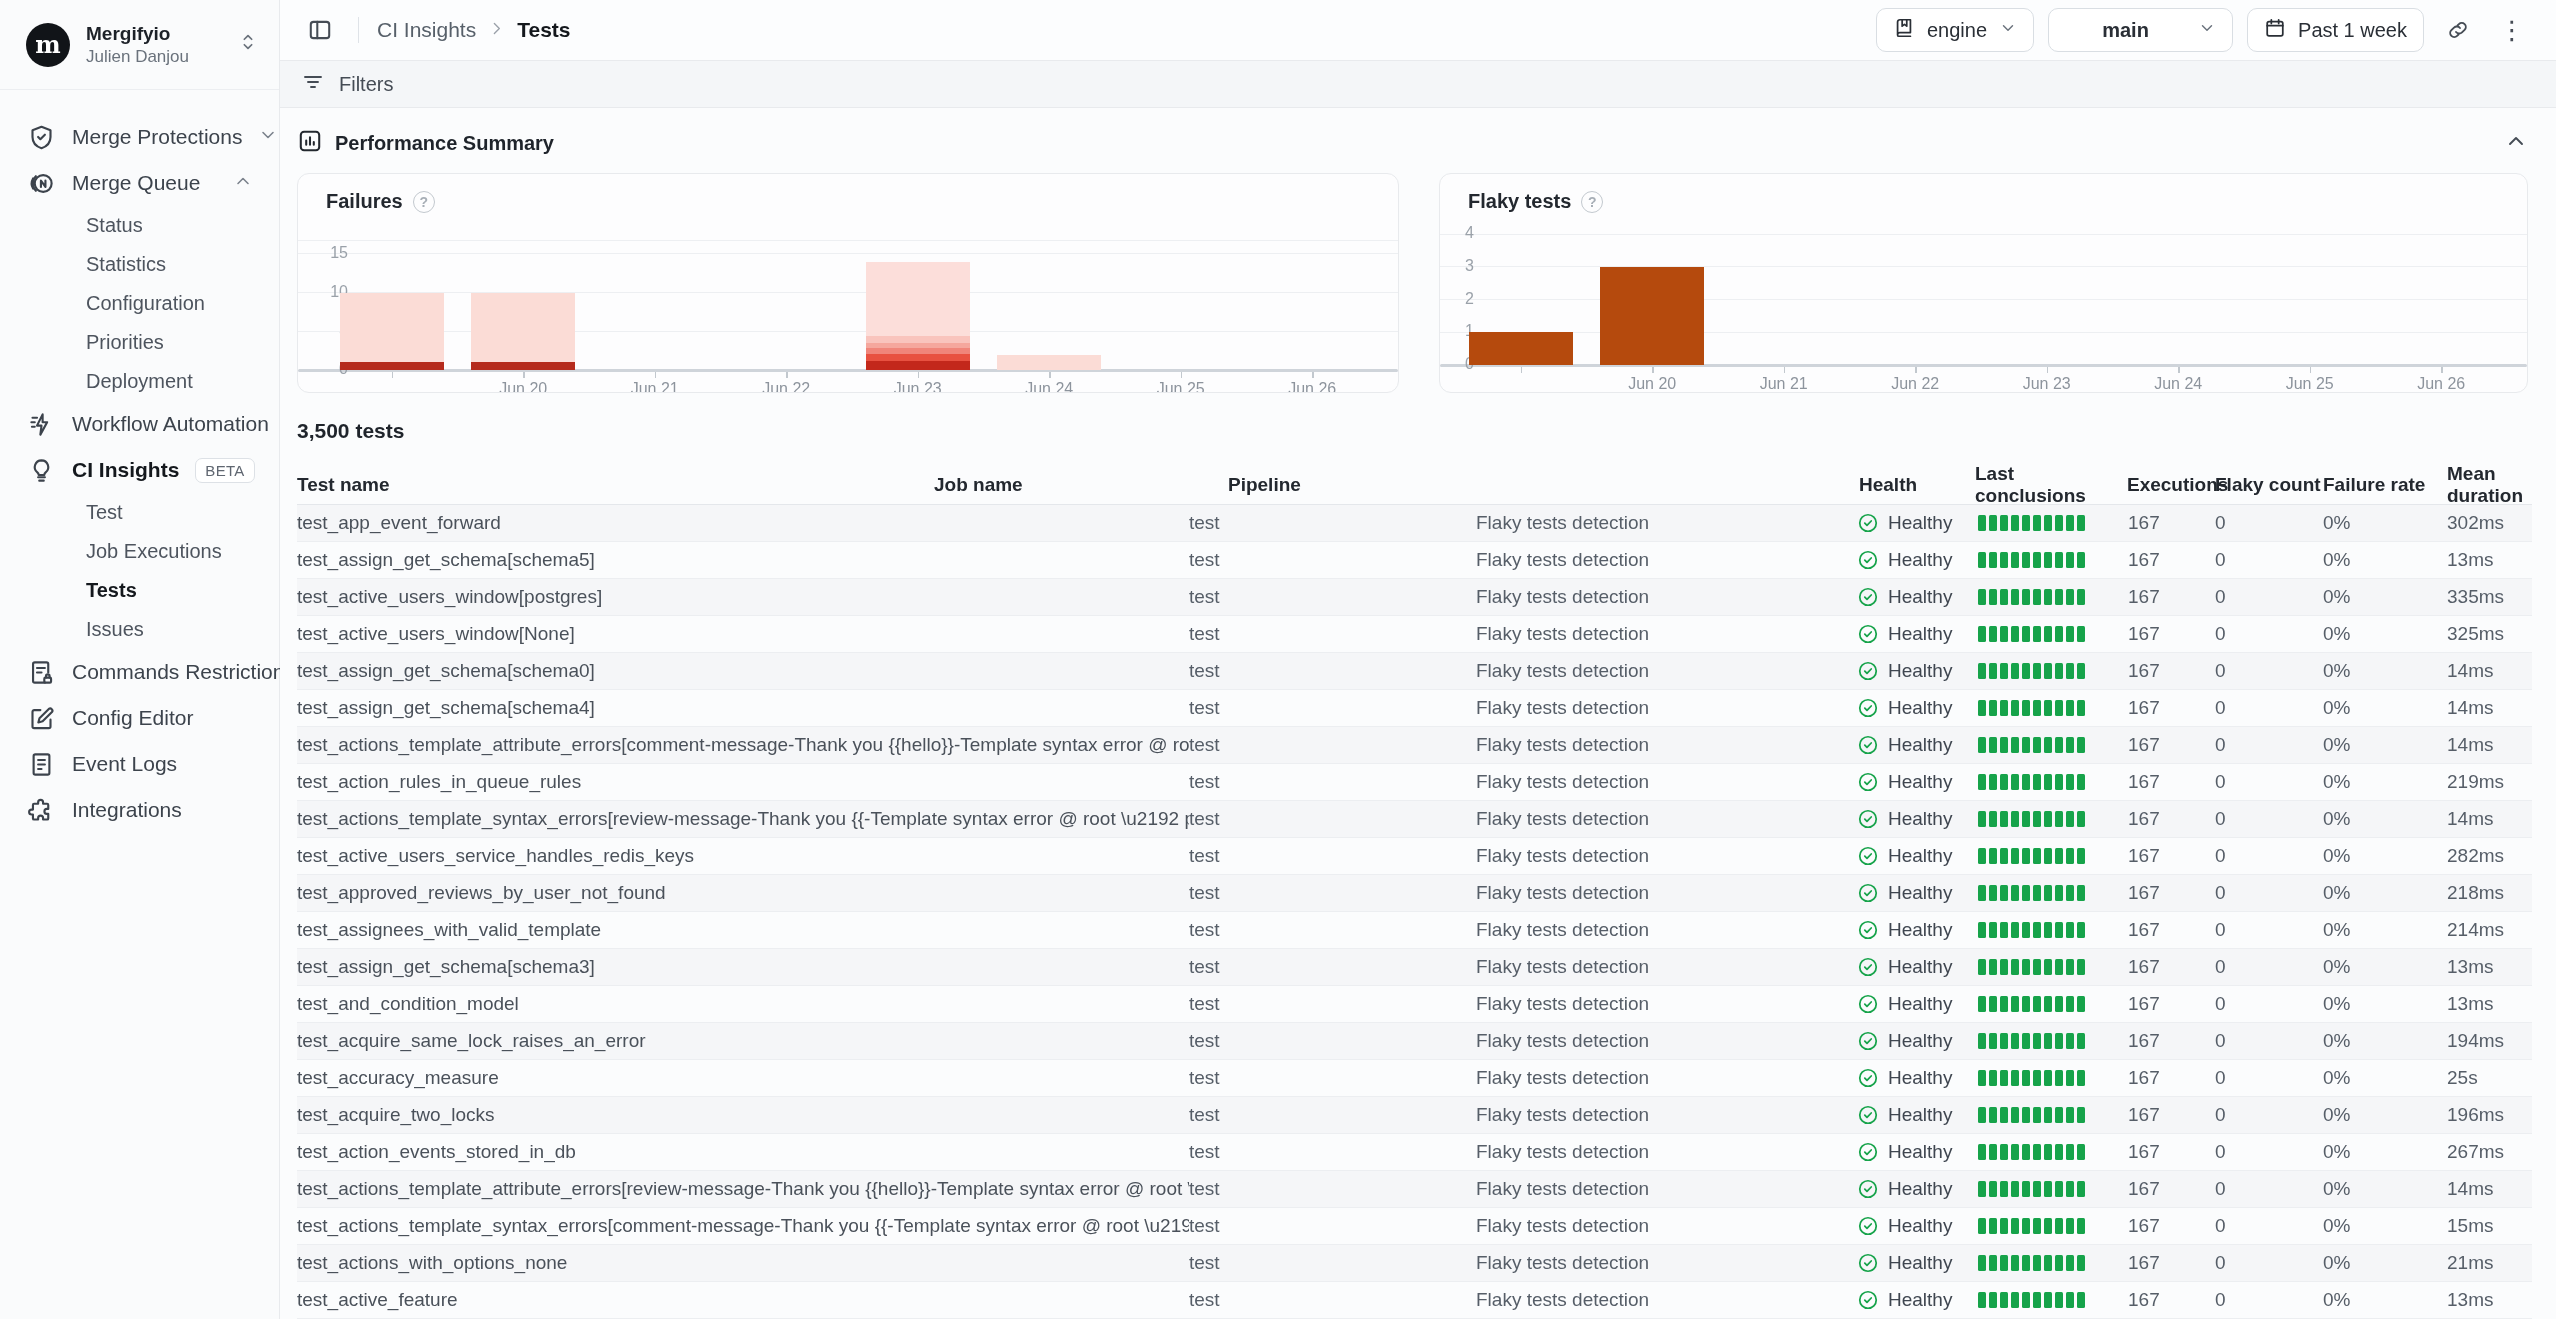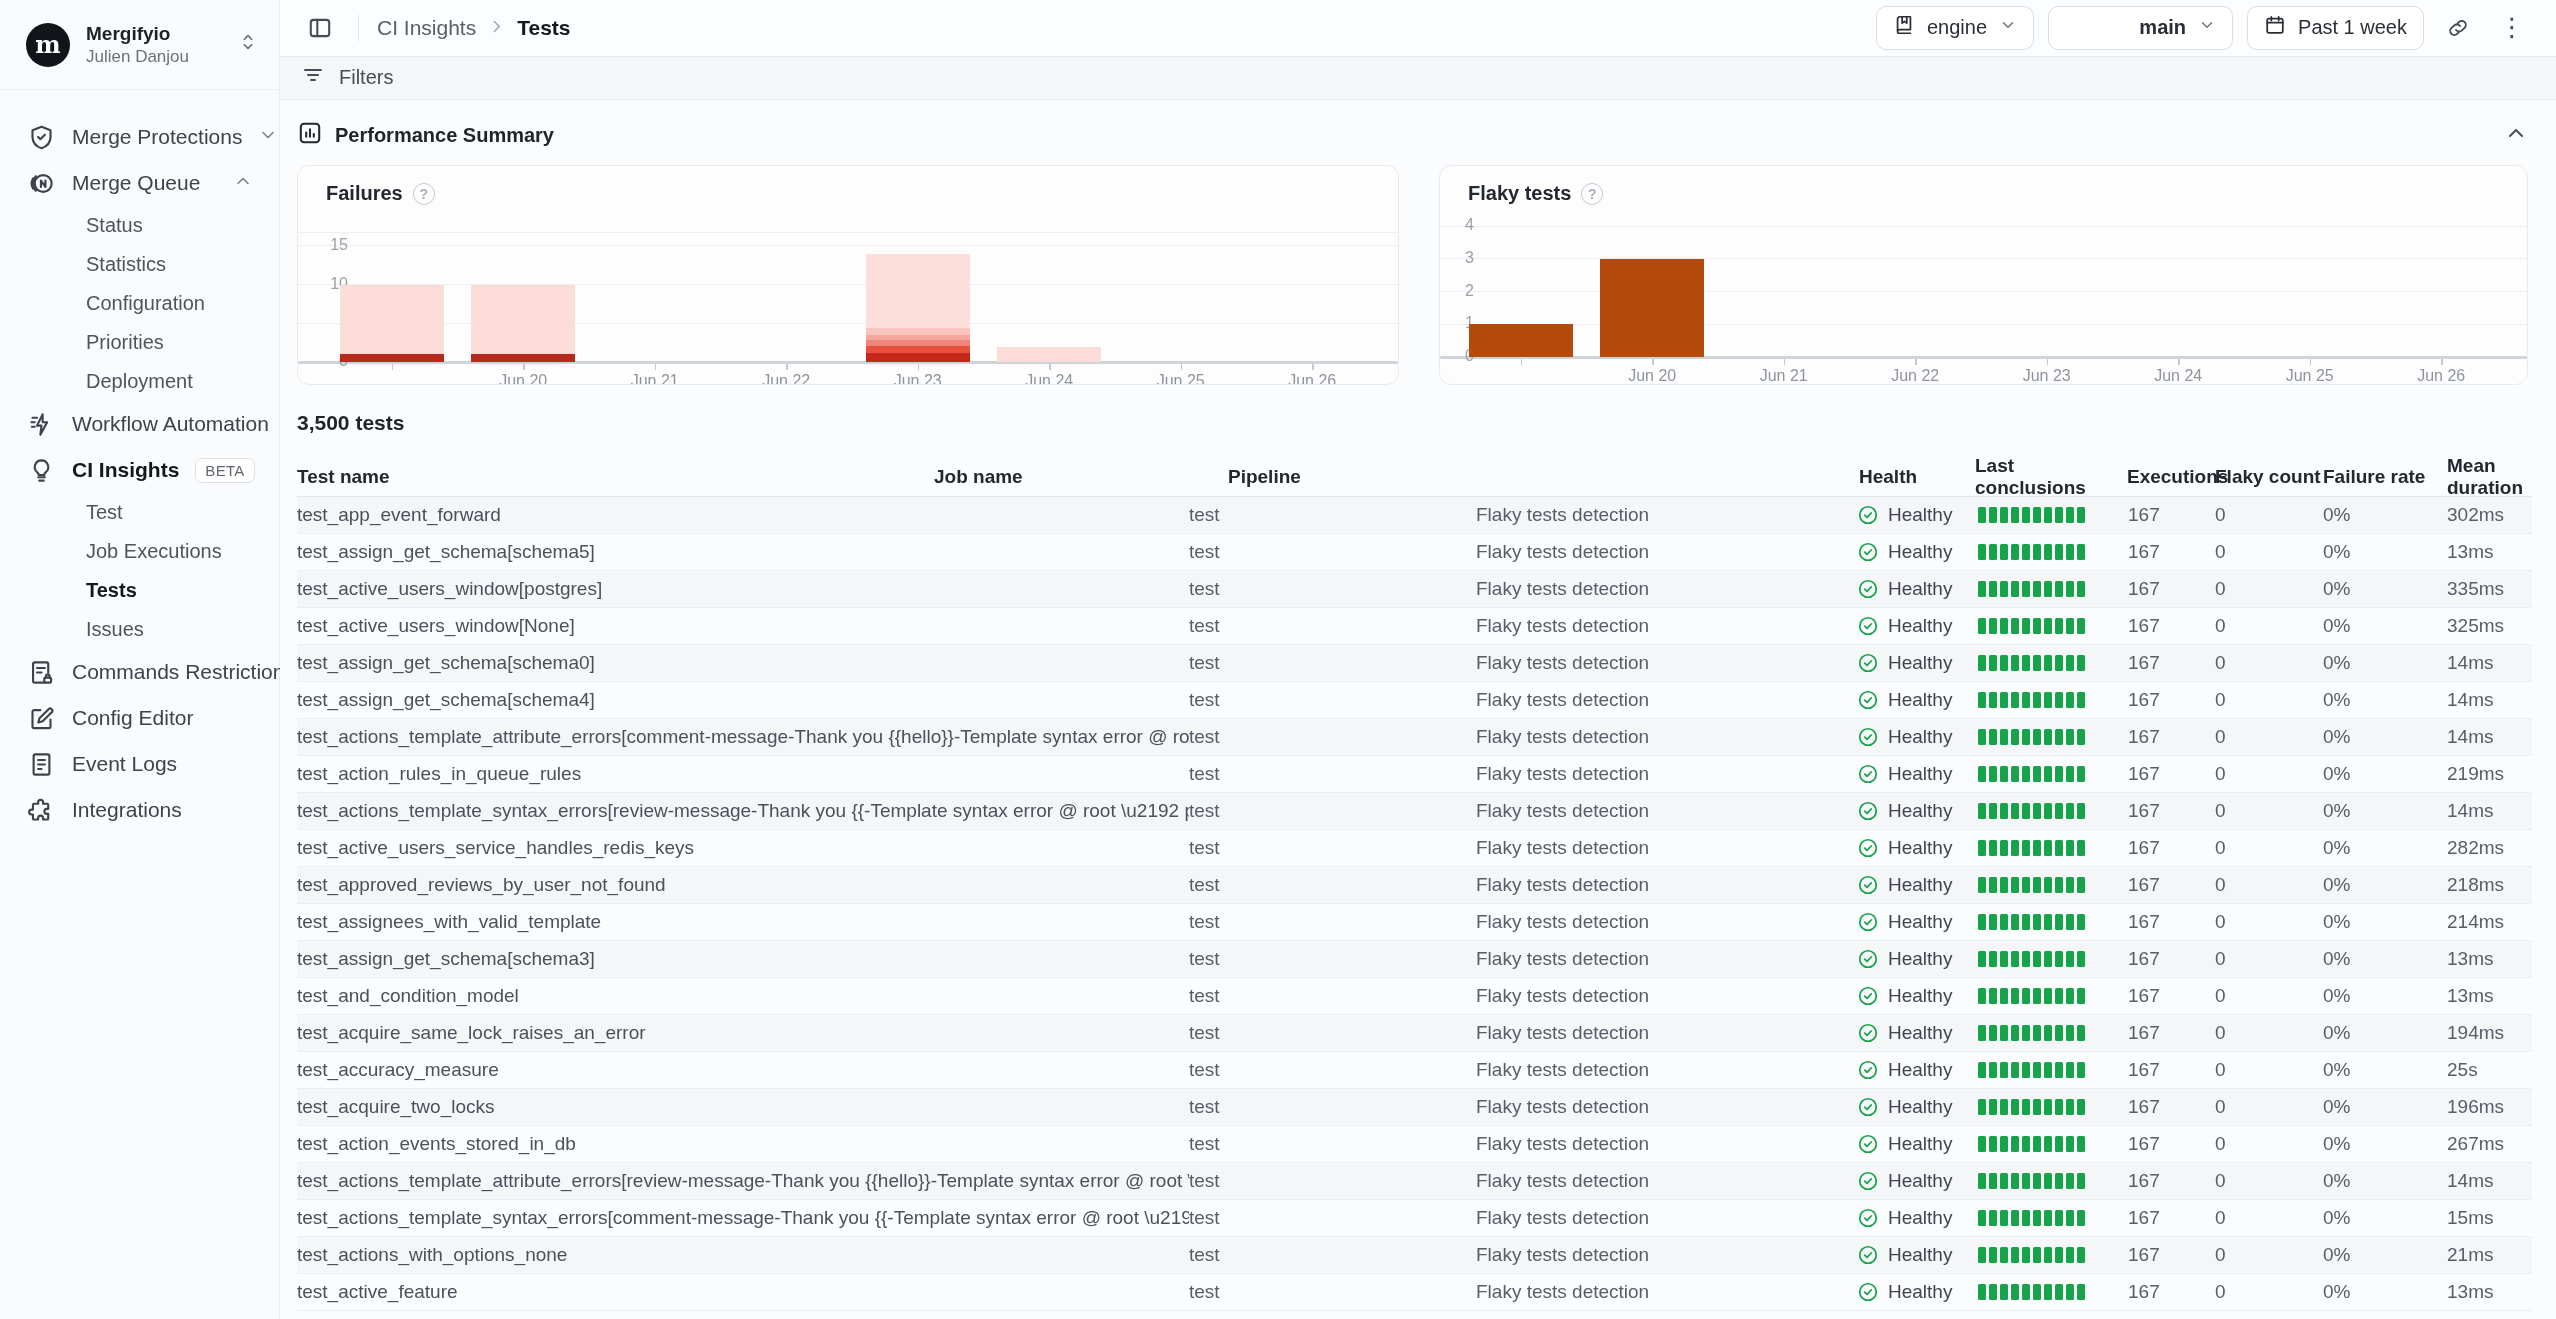--- a/index.html
+++ b/index.html
@@ -61,29 +61,29 @@
   .crumb.current { color:#14181d; font-weight:700; cursor:default; }
   .crumb-sep { color:#9aa1a9; }
   .top-actions { margin-left:auto; display:flex; align-items:center; gap:14px; }
   .select-btn {
     display:flex; align-items:center; gap:12px; height:44px; padding:0 16px;
     background:#fff; border:1px solid #d9dee3; border-radius:10px; font-size:20px; color:#2a2f36;
     cursor:pointer;
   }
   .select-btn .chev { color:#6a727c; }
   .branch { width:185px; }
-  .branch .lbl { flex:1; font-weight:600;text-align:right; }
+  .branch .lbl { flex:1; font-weight:600; }
 
   .filtersbar {
     height:49px; background:#f4f6f8; border-bottom:1px solid #e8eaed;
     display:flex; align-items:center; gap:14px; padding:0 24px 0 21px; color:#454c55;
   }
   .filtersbar .flabel { font-size:20px; color:#454c55; }
 
-  .content { flex:1; padding:0 24px 8px 17px; min-width:0; }
+  .content { flex:1; padding:0 24px 0 17px; min-width:0; }
 
   
   .perf-header { display:flex; align-items:center; gap:12px; padding:20px 4px 14px 0; }
   .perf-title { font-size:20px; font-weight:700; color:#1f242b; flex:none; }
   .perf-collapse { margin-left:auto; color:#454c55; cursor:pointer; }
   .cards { display:flex; gap:40px; }
   .card {
     background:#fdfdfe; border:1px solid #e8eaed; border-radius:12px;
     height:220px; position:relative; overflow:hidden;
   }

